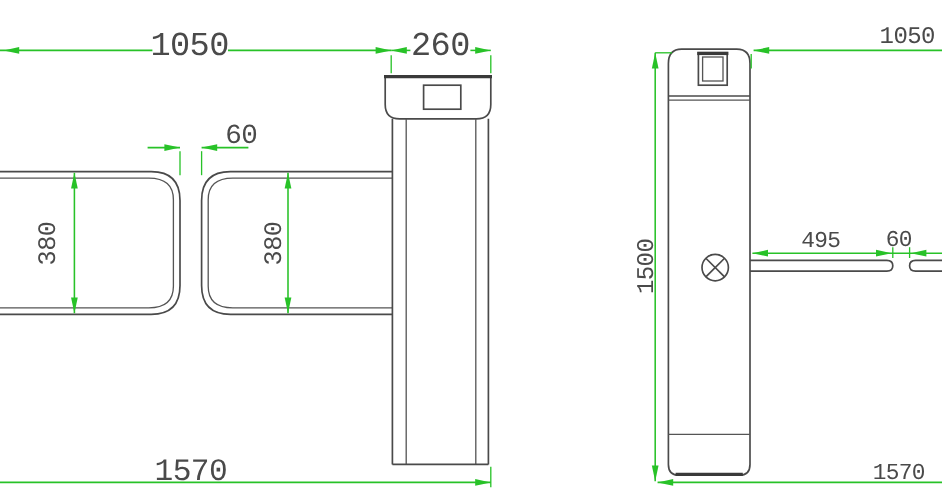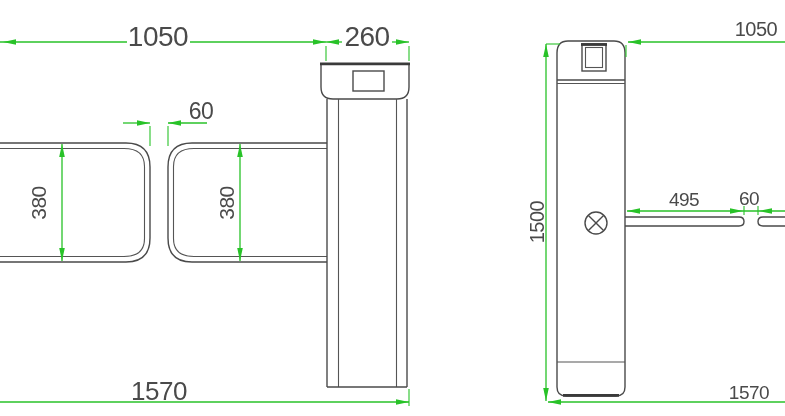--- a/index.html
+++ b/index.html
@@ -1,17 +1,17 @@
 <!DOCTYPE html>
 <html><head>
 <meta charset="utf-8">
 <style>
   html,body{margin:0;padding:0;background:#ffffff;}
   .stage{position:relative;width:785px;height:416px;background:#ffffff;overflow:hidden;
-         font-family:Liberation Sans, sans-serif;}
+         font-family:Liberation Mono, monospace;}
   svg{position:absolute;left:0;top:0;}
   .outline{stroke:#4a4a4a;stroke-width:1.4;fill:none;}
   .outline-thin{stroke:#555555;stroke-width:1.1;fill:none;}
   .outline-bold{stroke:#3a3a3a;stroke-width:2.8;fill:none;stroke-linecap:butt;}
   .dim{stroke:#28c228;stroke-width:1.3;fill:none;}
   .ext{stroke:#28c228;stroke-width:1.1;fill:none;}
   .arrow{fill:#28c228;stroke:none;}
   .dimtext{fill:#4a4a4a;letter-spacing:-0.5px;}
   .sz28{font-size:28px;}
   .sz26{font-size:26px;}

